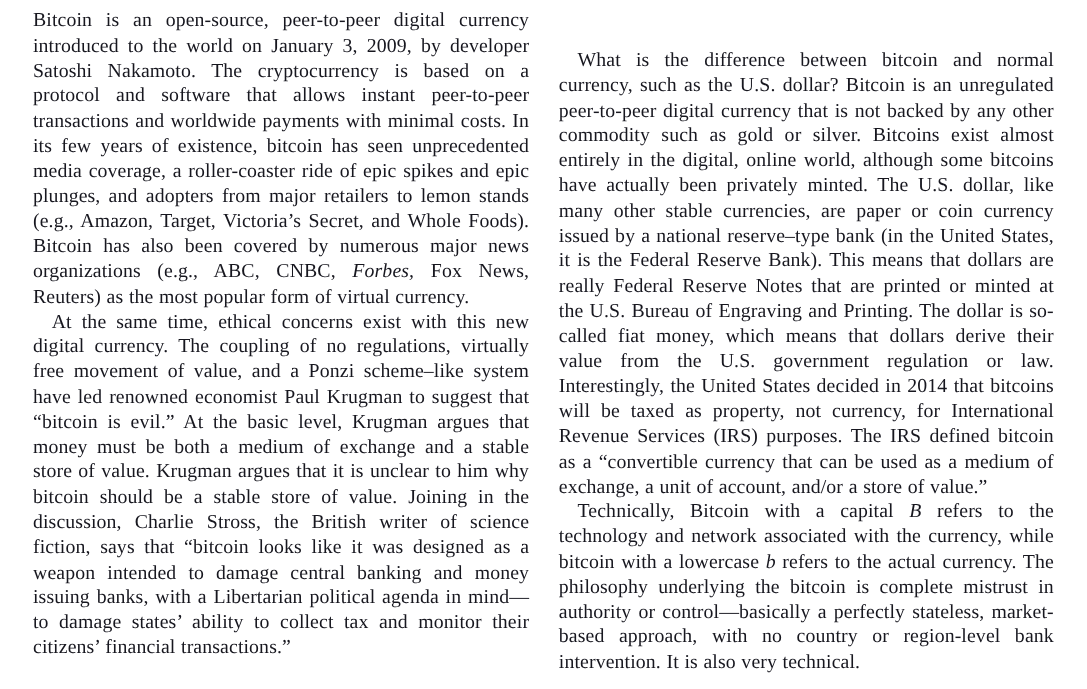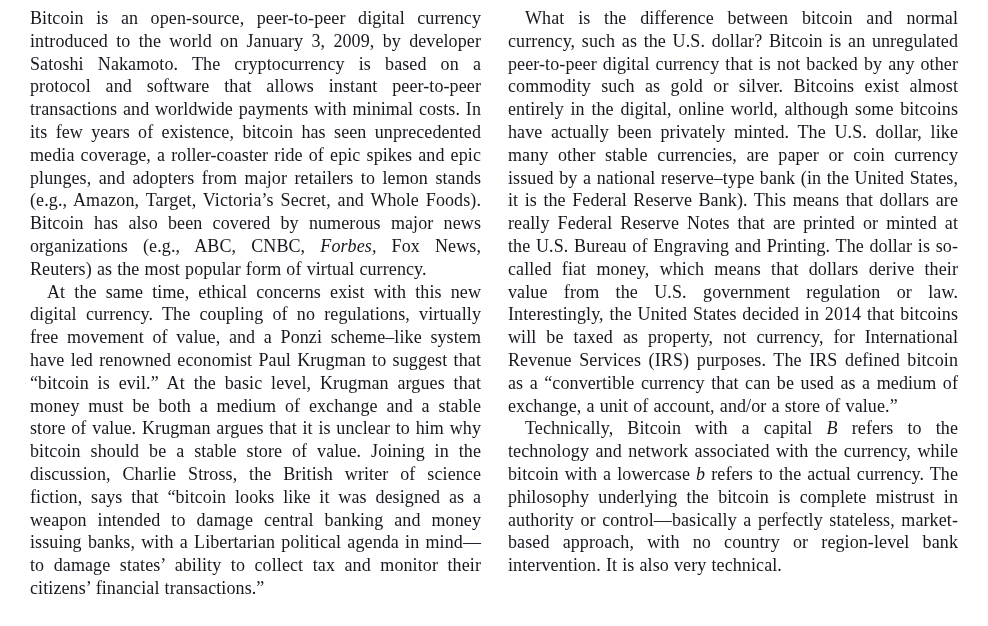--- a/index.html
+++ b/index.html
@@ -20,20 +20,21 @@
     display: flex;
     gap: 27px;
     align-items: flex-start;
   }
   .column {
     width: 451px;
     flex: 0 0 auto;
   }
   .column.right {
     width: 450px;
+    margin-top: 36px;
   }
   p.para {
     margin: 0;
     font-family: "Liberation Serif", "DejaVu Serif", serif;
     font-size: 18px;
     line-height: 22.8px;
     text-align: justify;
     color: #17171f;
     letter-spacing: 0.1px;
     word-spacing: 0.5px;

